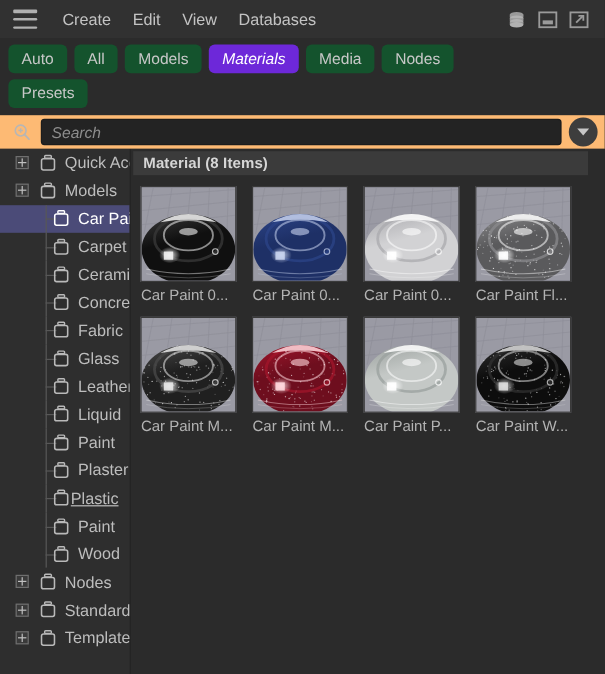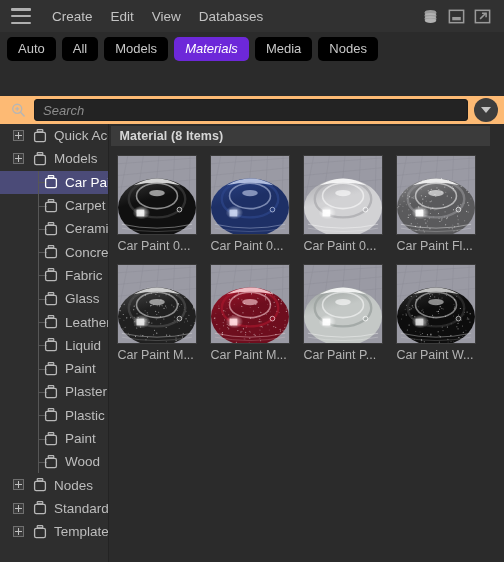--- a/index.html
+++ b/index.html
@@ -54,21 +54,21 @@
   
   .tabs-area {
     position: absolute;
     left: 0; top: 32px;
     width: 504px; height: 63px;
     background: #2b2b2b;
     padding: 5px 0 0 7px;
   }
   .tabrow { display: flex; gap: 6px; margin-bottom: 5px; }
   .tab {
-    background: #000000;
+    background: #14532d;
     color: #c8c8c8;
     border-radius: 5px;
     font-size: 13px;
     padding: 5px 11px 6px 11px;
     line-height: 1;
     cursor: pointer;
     white-space: nowrap;
     border: none;
     font-family: "Liberation Sans", sans-serif;
   }
@@ -276,20 +276,21 @@
   <div class="tabs-area">
     <div class="tabrow" id="tabrow1">
         <button class="tab">Auto</button>
         <button class="tab">All</button>
         <button class="tab">Models</button>
         <button class="tab active">Materials</button>
         <button class="tab">Media</button>
         <button class="tab">Nodes</button>
       </div>
     <div class="tabrow" id="tabrow2">
+        <button class="tab">Presets</button>
       </div>
   </div>
 
   <div class="searchrow">
     <span class="search-icon-btn">
       <svg viewBox="0 0 20 20" width="17" height="17">
         <circle cx="8.5" cy="8" r="5.3" fill="none" stroke="#b6b6b6" stroke-width="1.6"></circle>
         <path d="M6.3 8 h4.4 M8.5 5.8 v4.4" stroke="#b6b6b6" stroke-width="1.4"></path>
         <path d="M12.4 12 L16.6 16.4" stroke="#b6b6b6" stroke-width="1.8" stroke-linecap="round"></path>
       </svg>
@@ -410,21 +411,21 @@
             </svg></span>
           <span class="tree-label" style="left: 65px;">Plaster</span>
         </div>
         <div class="tree-row">
           <div class="guide-v"></div>
           <div class="guide-h"></div>
           <span class="jar-icon" style="left: 43px;"><svg viewBox="0 0 16 16">
               <rect x="5.2" y="1.6" width="5.6" height="2.2" rx="0.8" fill="none" stroke="#b9b9b9" stroke-width="1.2"></rect>
               <rect x="2.6" y="4.3" width="10.8" height="9.4" rx="1.6" fill="none" stroke="#b9b9b9" stroke-width="1.3"></rect>
             </svg></span>
-          <span class="tree-label" style="left: 65px;">Plastic</span>
+          <span class="tree-label" style="left: 59px; text-decoration: underline;">Plastic</span>
         </div>
         <div class="tree-row">
           <div class="guide-v"></div>
           <div class="guide-h"></div>
           <span class="jar-icon" style="left: 43px;"><svg viewBox="0 0 16 16">
               <rect x="5.2" y="1.6" width="5.6" height="2.2" rx="0.8" fill="none" stroke="#b9b9b9" stroke-width="1.2"></rect>
               <rect x="2.6" y="4.3" width="10.8" height="9.4" rx="1.6" fill="none" stroke="#b9b9b9" stroke-width="1.3"></rect>
             </svg></span>
           <span class="tree-label" style="left: 65px;">Paint</span>
         </div>

